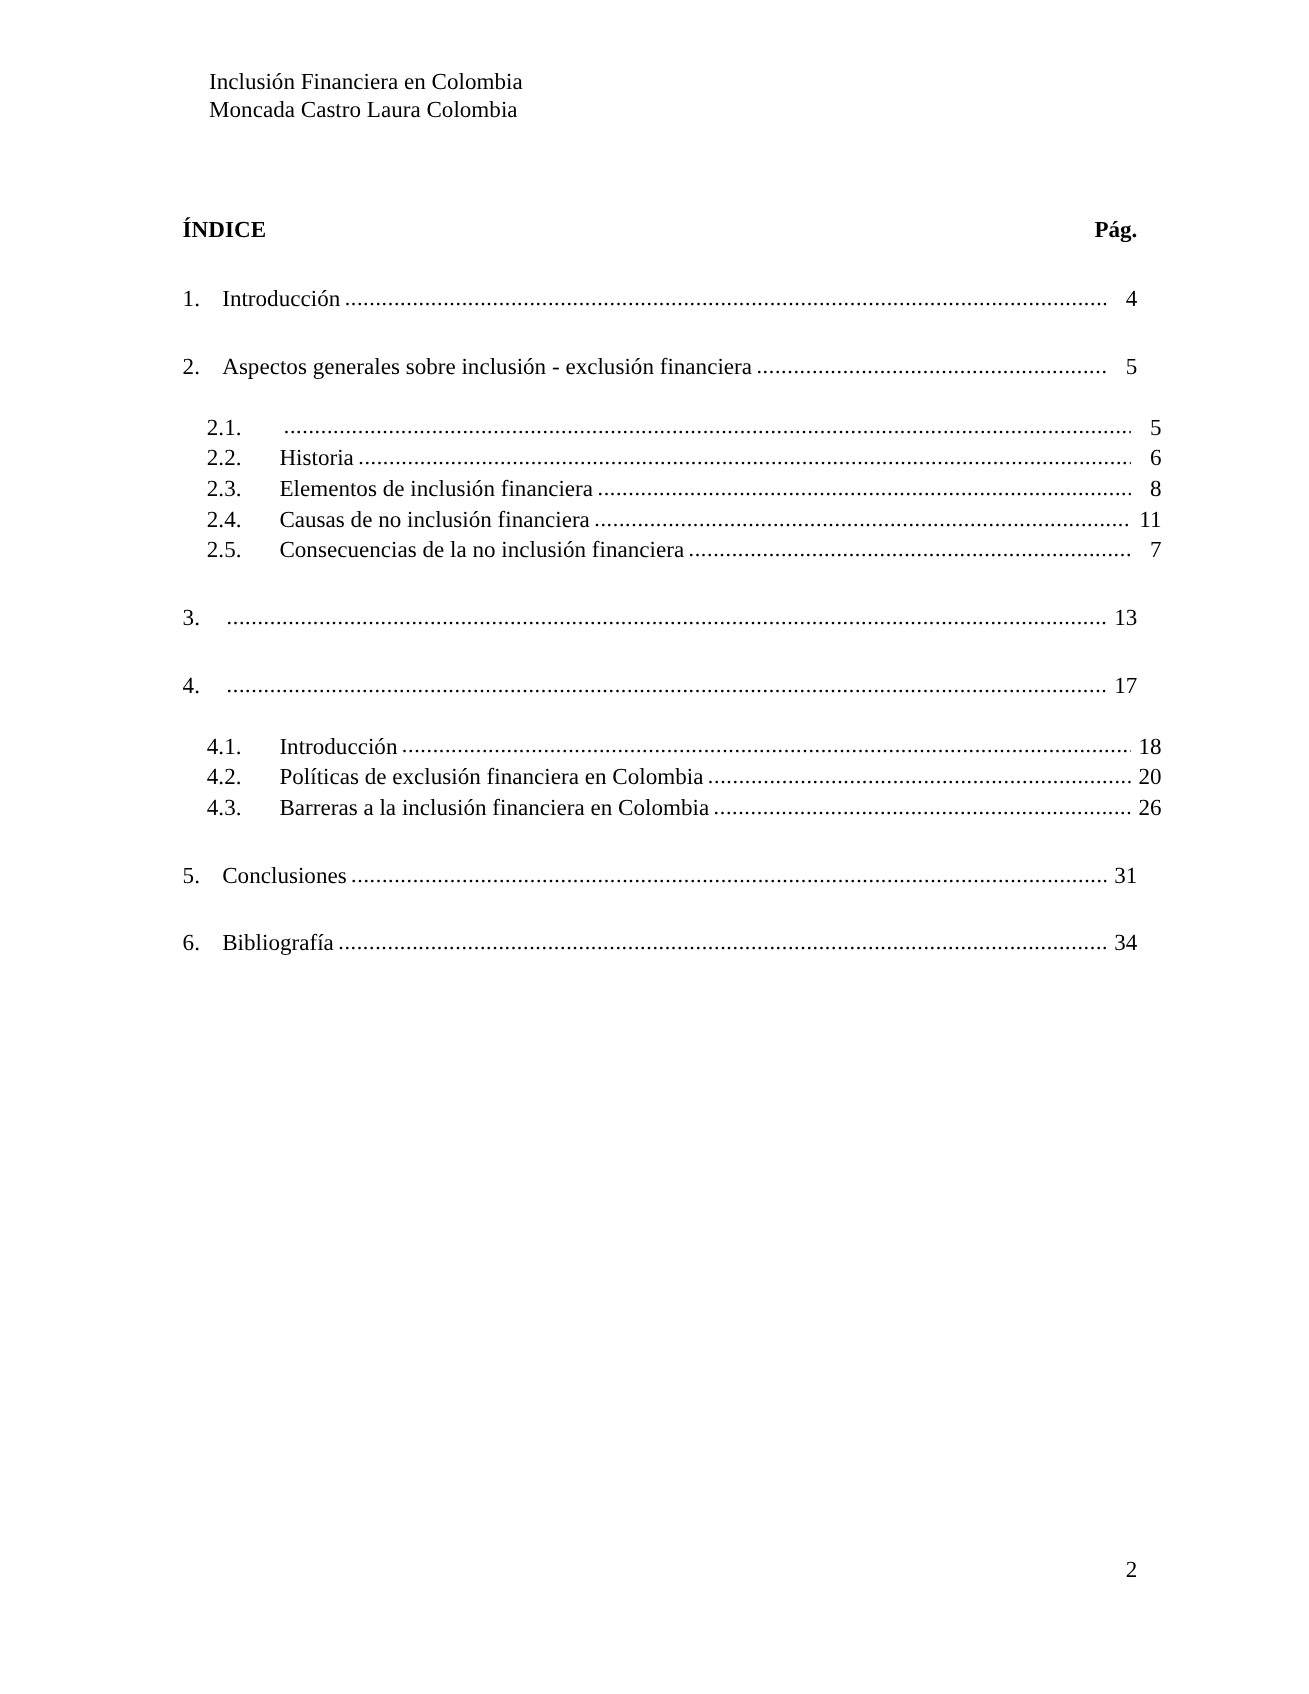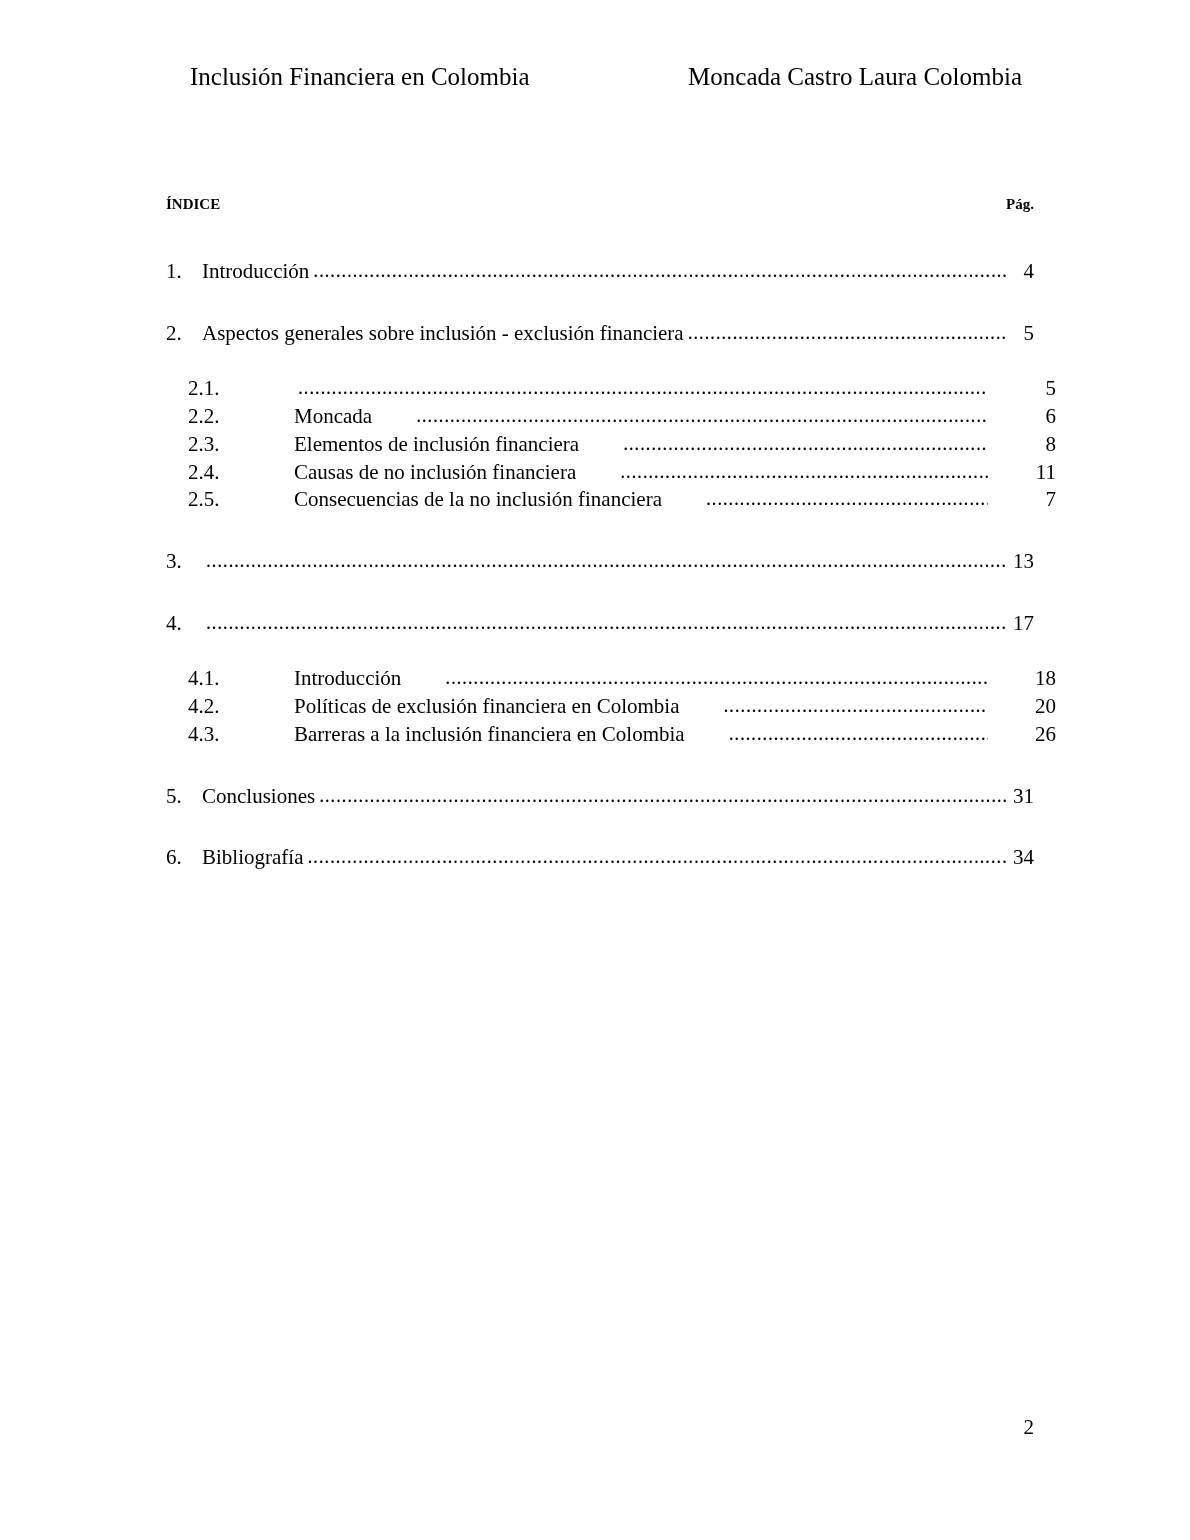--- a/index.html
+++ b/index.html
@@ -24,36 +24,37 @@
 
   
   .header {
     position: absolute;
     top: 62px;
     left: 190px;
     width: 840px;
     display: flex;
     justify-content: space-between;
     align-items: baseline;
-    font-size: 25px;
+    font-size: 21px;
     line-height: 1.2;
+    flex-direction: column;
   }
   .header .h-left { white-space: nowrap; }
   .header .h-right { white-space: nowrap; padding-right: 8px; }
 
   
   .index-title-row {
     position: absolute;
     top: 196px;
     left: 166px;
     width: 868px;
     display: flex;
     justify-content: space-between;
     align-items: center;
-    font-size: 15px;
+    font-size: 21px;
     font-weight: bold;
   }
 
   
   .toc {
     position: absolute;
     top: 258px;
     left: 166px;
     width: 868px;
     font-size: 21px;
@@ -67,21 +68,21 @@
   }
   .toc-entry.level1 {
     margin-top: 0;
   }
   .toc-entry .num {
     flex: 0 0 auto;
     white-space: nowrap;
   }
   .toc-entry.level1 .num { width: 36px; }
   .toc-entry.level2 .num { width: 66px; }
-  .toc-entry.level2 { padding-left: 22px; gap: 40px; }
+  .toc-entry.level2 { padding-left: 22px; }
   .toc-entry .label {
     flex: 0 0 auto;
     white-space: nowrap;
   }
   .toc-entry .leader {
     flex: 1 1 auto;
     overflow: hidden;
     white-space: nowrap;
     margin: 0 2px 0 4px;
     position: relative;
@@ -142,21 +143,21 @@
         <span class="page-num">5</span>
       </div>
       <div class="gap-md"></div>
       <div class="toc-entry level2">
         <span class="num">2.1.</span>
         <span class="leader">............................................................................................................................................................................................................................</span>
         <span class="page-num">5</span>
       </div>
       <div class="toc-entry level2">
         <span class="num">2.2.</span>
-        <span class="label">Moncada</span>
+        <span class="label">Historia</span>
         <span class="leader">............................................................................................................................................................................................................................</span>
         <span class="page-num">6</span>
       </div>
       <div class="toc-entry level2">
         <span class="num">2.3.</span>
         <span class="label">Elementos de inclusión financiera</span>
         <span class="leader">............................................................................................................................................................................................................................</span>
         <span class="page-num">8</span>
       </div>
       <div class="toc-entry level2">

